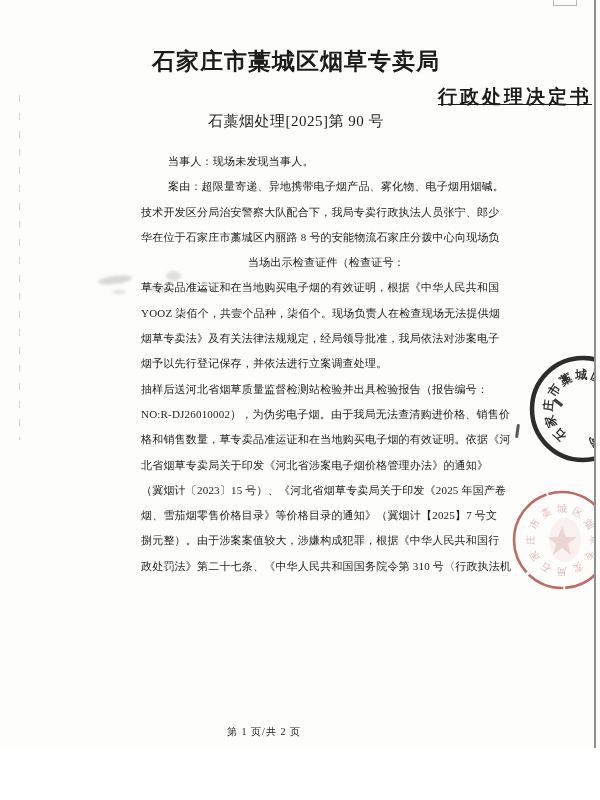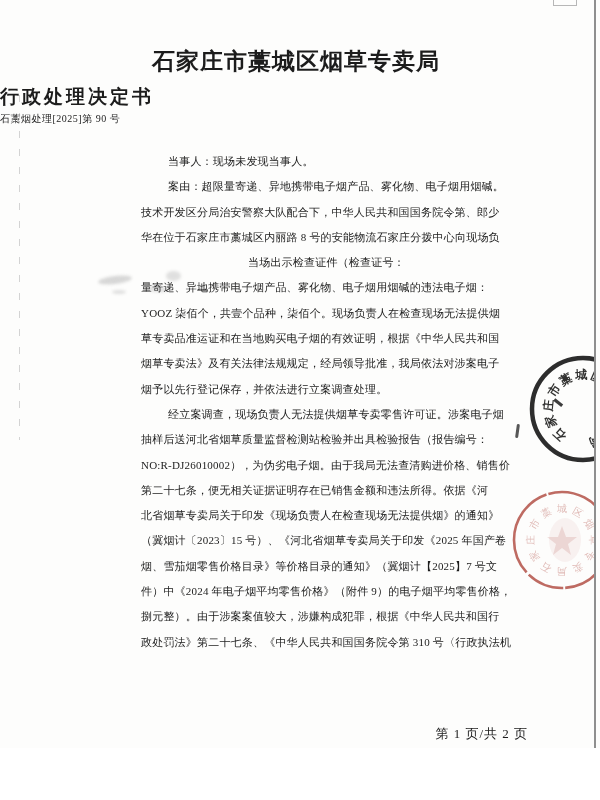--- a/index.html
+++ b/index.html
@@ -5,37 +5,37 @@
   html,body{margin:0;padding:0;background:#ffffff;}
   .page{
     position:relative;width:600px;height:748px;background:#fdfdfc;overflow:hidden;
     font-family:"Liberation Serif","DejaVu Serif",serif;color:#1c1c1c;
   }
   .agency-title{
     position:absolute;top:46px;left:0;width:592px;text-align:center;
     font-size:23px;font-weight:bold;letter-spacing:1px;white-space:nowrap;
   }
   .doc-title{
-    position:absolute;top:84px;left:0;width:592px;text-align:left;
-    font-size:19px;font-weight:bold;letter-spacing:3px;white-space:nowrap;
+    position:absolute;top:84px;left:0;width:592px;text-align:right;
+    font-size:19px;font-weight:bold;letter-spacing:3px;white-space:nowrap;text-decoration:underline;
   }
   .doc-number{
-    position:absolute;top:112px;left:0;width:592px;text-align:left;
-    font-size:10px;letter-spacing:.5px;white-space:nowrap;
+    position:absolute;top:112px;left:0;width:592px;text-align:center;
+    font-size:15px;letter-spacing:.5px;white-space:nowrap;
   }
   .body-text{
     position:absolute;left:104px;top:149px;width:428px;
     font-size:11px;line-height:25.3px;letter-spacing:.2px;margin-left:37px;
   }
   .body-text .line{white-space:nowrap;height:25.3px;}
   .body-text .line.indent{padding-left:27px;}
   .body-text .line.erased{padding-left:107px;}
   .page-footer{
-    position:absolute;top:725px;left:0;width:528px;text-align:right;
-    font-size:13px;letter-spacing:1px;
+    position:absolute;top:725px;left:0;width:528px;text-align:center;
+    font-size:10px;letter-spacing:1px;
   }
   
   .edge-right{position:absolute;left:594px;top:0;width:2px;height:800px;background:#8f8f8f;z-index:9;}
   .edge-left{position:absolute;left:19px;top:95px;width:1px;height:345px;
     background:repeating-linear-gradient(to bottom,#c9c9c9 0 7px,transparent 7px 18px);opacity:.8;}
   .corner-mark{position:absolute;left:553px;top:0;width:22px;height:5px;
     border:1px solid #9a9a9a;border-top:none;opacity:.7;}
   .stray-mark{position:absolute;left:516px;top:424px;width:3px;height:14px;background:#3a3a3a;
     border-radius:2px;transform:rotate(8deg);opacity:.85;}
   .smudge{position:absolute;background:#c3c3c3;border-radius:50%;filter:blur(1.6px);}
@@ -65,36 +65,33 @@
 
   <div class="smudge s1"></div>
   <div class="smudge s2"></div>
   <div class="smudge s3"></div>
   <div class="smudge s4"></div>
   <div class="erase-dash"></div>
 
   <div class="body-text">
       <div class="line indent">当事人：现场未发现当事人。</div>
       <div class="line indent">案由：超限量寄递、异地携带电子烟产品、雾化物、电子烟用烟碱。</div>
-      <div class="line">技术开发区分局治安警察大队配合下，中华人民共和国国务院令第、郎少</div>
+      <div class="line">技术开发区分局治安警察大队配合下，我局专卖行政执法人员张宁、郎少</div>
       <div class="line">华在位于石家庄市藁城区内丽路 8 号的安能物流石家庄分拨中心向现场负</div>
       <div class="line erased">当场出示检查证件（检查证号：</div>
-      <div class="line">量寄递、异地携带电子烟产品、雾化物、电子烟用烟碱的违法电子烟：</div>
+      <div class="line">草专卖品准运证和在当地购买电子烟的有效证明，根据《中华人民共和国</div>
       <div class="line">YOOZ 柒佰个，共壹个品种，柒佰个。现场负责人在检查现场无法提供烟</div>
-      <div class="line">草专卖品准运证和在当地购买电子烟的有效证明，根据《中华人民共和国</div>
       <div class="line">烟草专卖法》及有关法律法规规定，经局领导批准，我局依法对涉案电子</div>
       <div class="line">烟予以先行登记保存，并依法进行立案调查处理。</div>
-      <div class="line indent">经立案调查，现场负责人无法提供烟草专卖零售许可证。涉案电子烟</div>
       <div class="line">抽样后送河北省烟草质量监督检测站检验并出具检验报告（报告编号：</div>
       <div class="line">NO:R-DJ26010002），为伪劣电子烟。由于我局无法查清购进价格、销售价</div>
-      <div class="line">第二十七条，便无相关证据证明存在已销售金额和违法所得。依据《河</div>
-      <div class="line">北省烟草专卖局关于印发《现场负责人在检查现场无法提供烟》的通知》</div>
+      <div class="line">格和销售数量，草专卖品准运证和在当地购买电子烟的有效证明。依据《河</div>
+      <div class="line">北省烟草专卖局关于印发《河北省涉案电子烟价格管理办法》的通知》</div>
       <div class="line">（冀烟计〔2023〕15 号）、《河北省烟草专卖局关于印发《2025 年国产卷</div>
       <div class="line">烟、雪茄烟零售价格目录》等价格目录的通知》（冀烟计【2025】7 号文</div>
-      <div class="line">件）中《2024 年电子烟平均零售价格》（附件 9）的电子烟平均零售价格，</div>
       <div class="line">捌元整）。由于涉案案值较大，涉嫌构成犯罪，根据《中华人民共和国行</div>
       <div class="line">政处罚法》第二十七条、《中华人民共和国国务院令第 310 号〈行政执法机</div>
     </div>
 
   <div class="stamp stamp-black">
     <svg id="black-stamp-svg" width="160" height="162" viewBox="0 0 160 162" xmlns="http://www.w3.org/2000/svg">
         <circle cx="80" cy="80" r="51" fill="none" stroke="#1b1b1b" stroke-width="4.5" opacity="0.92"></circle>
         <text x="80" y="49.56" text-anchor="middle" font-size="12" font-weight="bold" fill="#1b1b1b" opacity="0.9" font-family="&quot;Liberation Serif&quot;,&quot;DejaVu Serif&quot;,serif" transform="rotate(-138 80 80)">石</text>
         <text x="80" y="49.56" text-anchor="middle" font-size="12" font-weight="bold" fill="#1b1b1b" opacity="0.9" font-family="&quot;Liberation Serif&quot;,&quot;DejaVu Serif&quot;,serif" transform="rotate(-111 80 80)">家</text>
         <text x="80" y="49.56" text-anchor="middle" font-size="12" font-weight="bold" fill="#1b1b1b" opacity="0.9" font-family="&quot;Liberation Serif&quot;,&quot;DejaVu Serif&quot;,serif" transform="rotate(-84 80 80)">庄</text>

